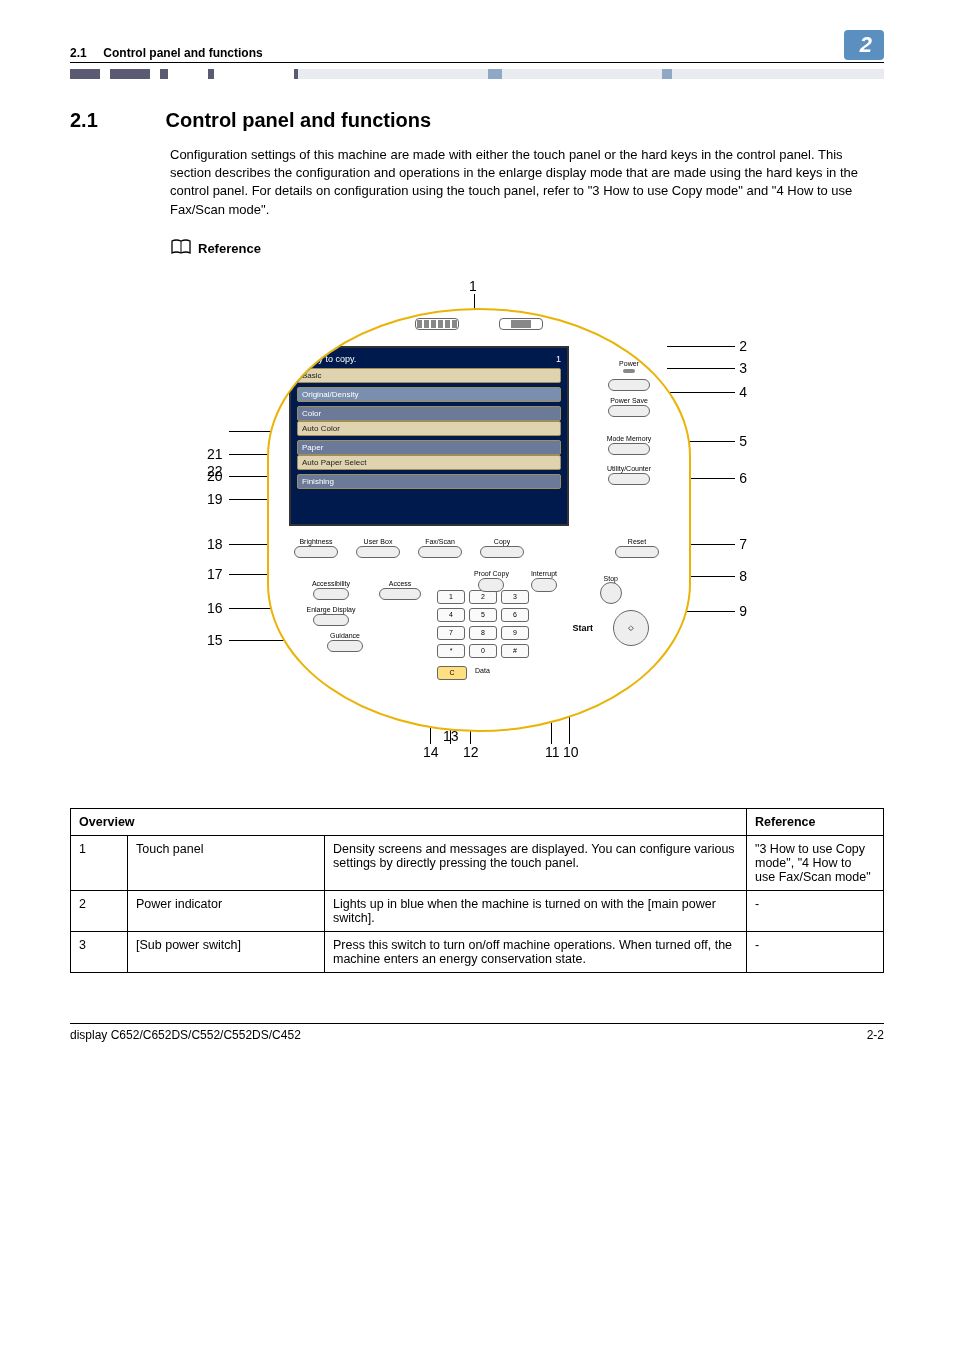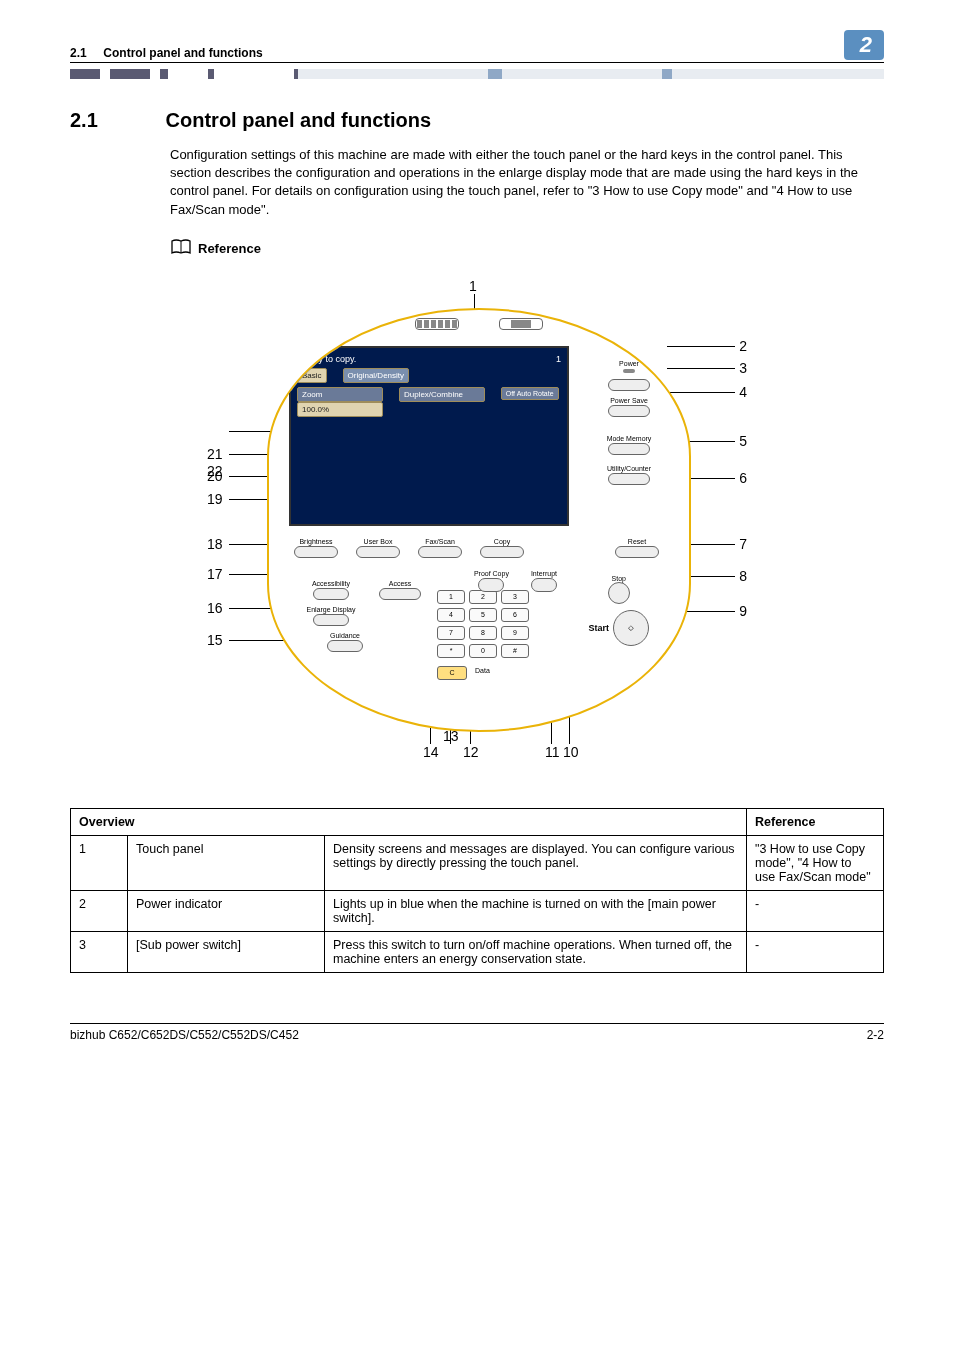--- a/index.html
+++ b/index.html
@@ -126,21 +126,21 @@
     top: 36px;
     width: 280px;
     height: 180px;
     background: #001a4d;
     border: 2px solid #333;
     padding: 6px;
     font-size: 9px;
     color: #fff;
     box-sizing: border-box;
   }
-  .scr-row { display: flex; gap: 16px; margin-bottom: 4px; }
+  .scr-row { display: flex; gap: 4px; margin-bottom: 4px; flex-direction: column; }
   .scr-btn {
     background: #e0d4b0;
     color: #1a1a1a;
     border: 1px solid #9f8d5a;
     border-radius: 2px;
     padding: 2px 4px;
     font-size: 8px;
     white-space: nowrap;
   }
   .scr-status {
@@ -452,28 +452,29 @@
         <div class="scr-status">
           <span>Ready to copy.</span>
           <span>1</span>
         </div>
         <div class="scr-row">
           <div class="scr-btn">Basic</div>
           <div class="scr-btn" style="background:#7a8fae;color:#fff">Original/Density</div>
         </div>
         <div class="scr-row">
           <div style="flex:1">
-            <div class="scr-btn" style="display:block;background:#6a7a98;color:#fff">Zoom</div>
-            <div class="scr-btn" style="display:block">100.0%</div>
+            <div class="scr-btn" style="display:block;background:#6a7a98;color:#fff">Color</div>
+            <div class="scr-btn" style="display:block">Auto Color</div>
           </div>
           <div style="flex:1">
-            <div class="scr-btn" style="display:block;background:#6a7a98;color:#fff">Duplex/Combine</div>
+            <div class="scr-btn" style="display:block;background:#6a7a98;color:#fff">Paper</div>
+            <div class="scr-btn" style="display:block">Auto Paper Select</div>
           </div>
           <div style="flex:0.7">
-            <div class="scr-btn" style="background:#6a7a98;color:#fff;display:inline-block;font-size:7px"><span>Off</span> <span>Auto Rotate</span></div>
+            <div class="scr-btn" style="background:#6a7a98;color:#fff;display:block">Finishing</div>
           </div>
         </div>
       </div>
 
       <div class="right-keys">
         <div class="rk-item">
           <div>Power</div>
           <div class="rk-led"></div>
         </div>
         <div class="rk-item">
@@ -566,21 +567,21 @@
           </div>
         <div>
             <div>Interrupt</div>
             <div class="pi-key"></div>
           </div>
       </div>
 
       <div class="start-stop">
         <div>Stop</div>
         <div class="stop-btn"></div>
-        <div style="display:flex;align-items:center;gap:4px">
+        <div style="display:flex;align-items:center;gap:20px">
           <span style="font-weight:bold;font-size:9px">Start</span>
           <div class="start-btn">
             <span>◇</span>
           </div>
         </div>
       </div>
 
     </div>
   </div>
 
@@ -607,17 +608,17 @@
       <tr>
         <td>3</td>
         <td>[Sub power switch]</td>
         <td>Press this switch to turn on/off machine operations. When turned off, the machine enters an energy conservation state.</td>
         <td>-</td>
       </tr>
     </tbody>
   </table>
 
   <div class="footer">
-    <span>bizhub C652/C652DS/C552/C552DS/C452</span>
+    <span>display C652/C652DS/C552/C552DS/C452</span>
     <span>2-2</span>
   </div>
 
 </div>
 
 </body></html>

